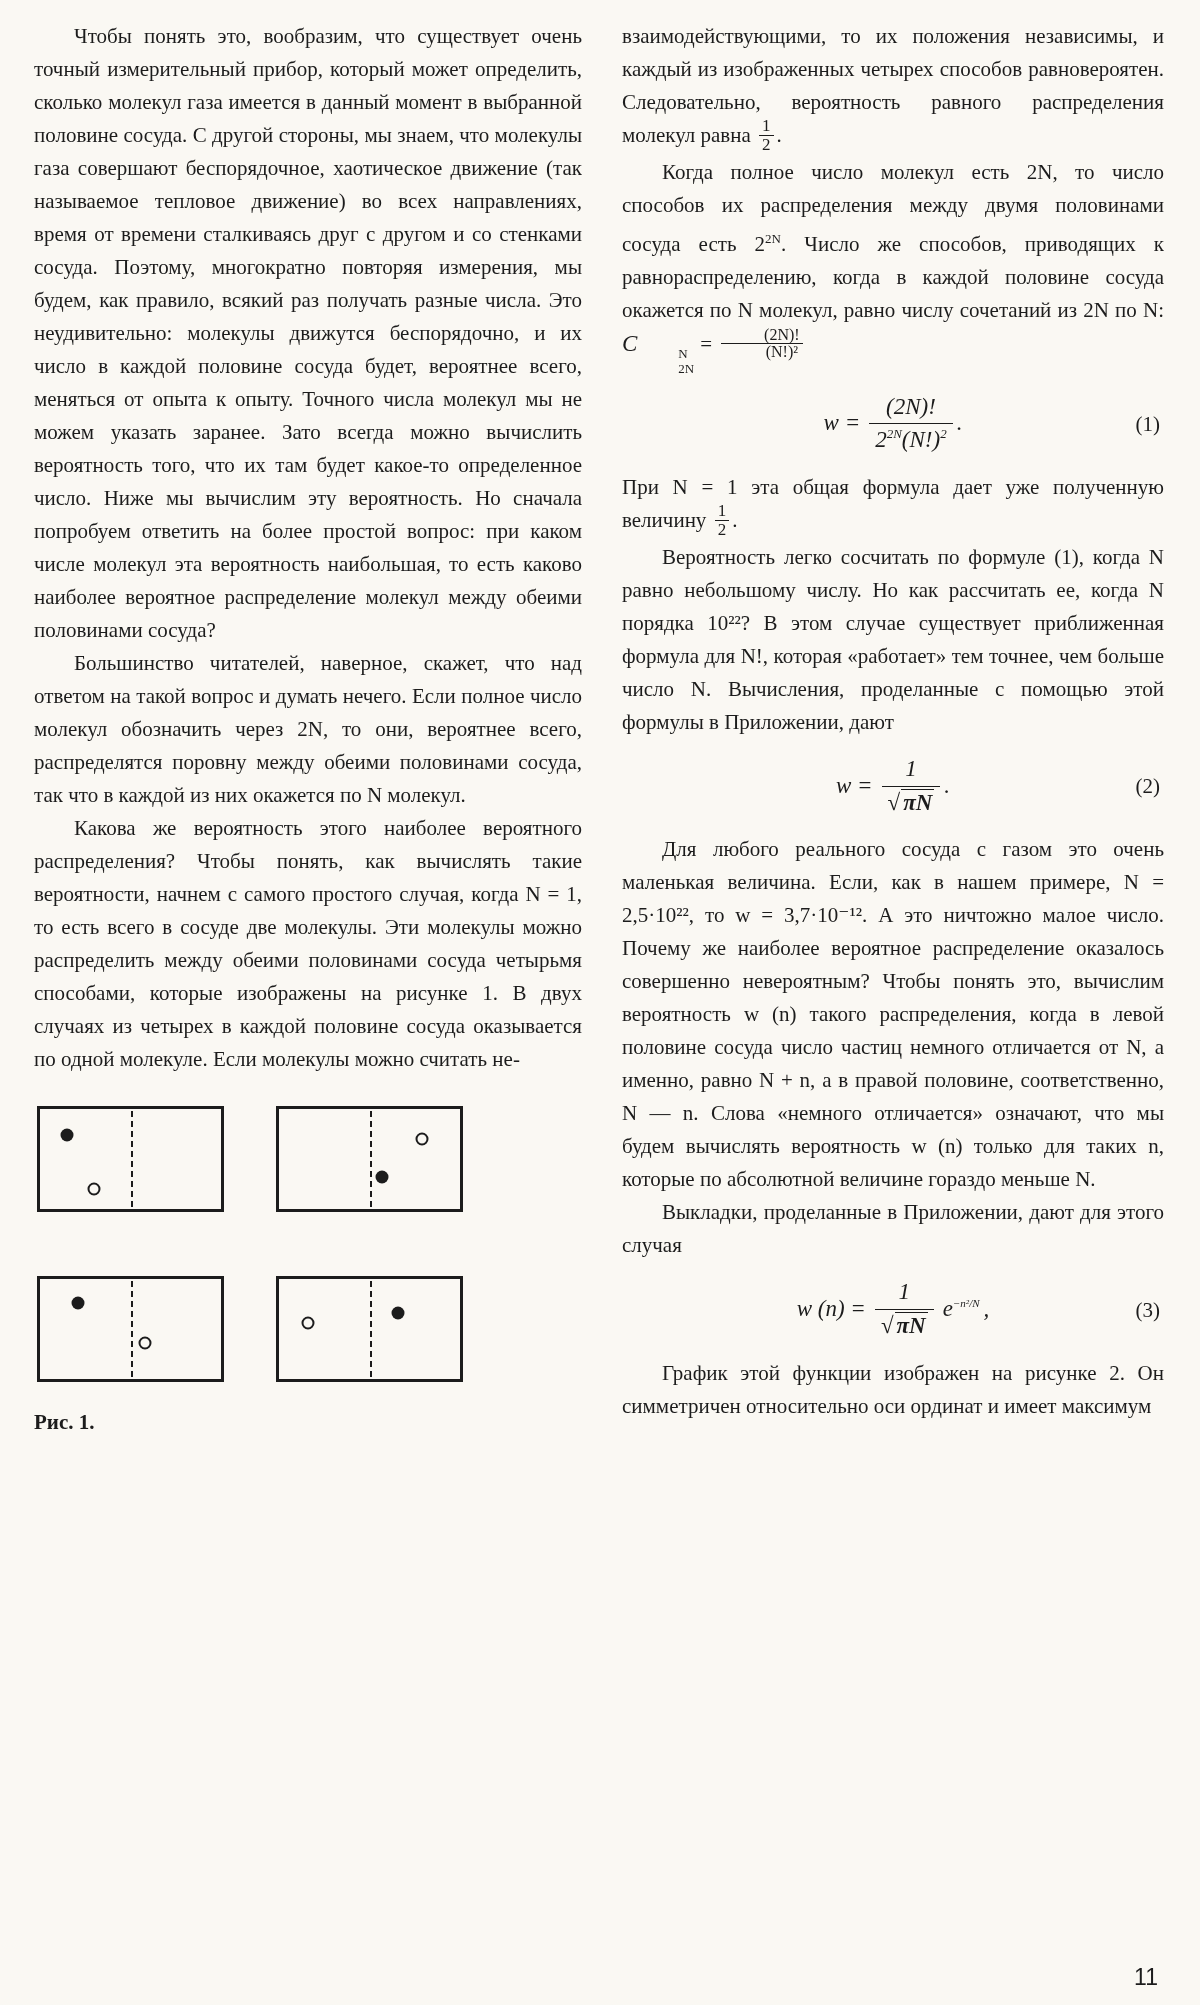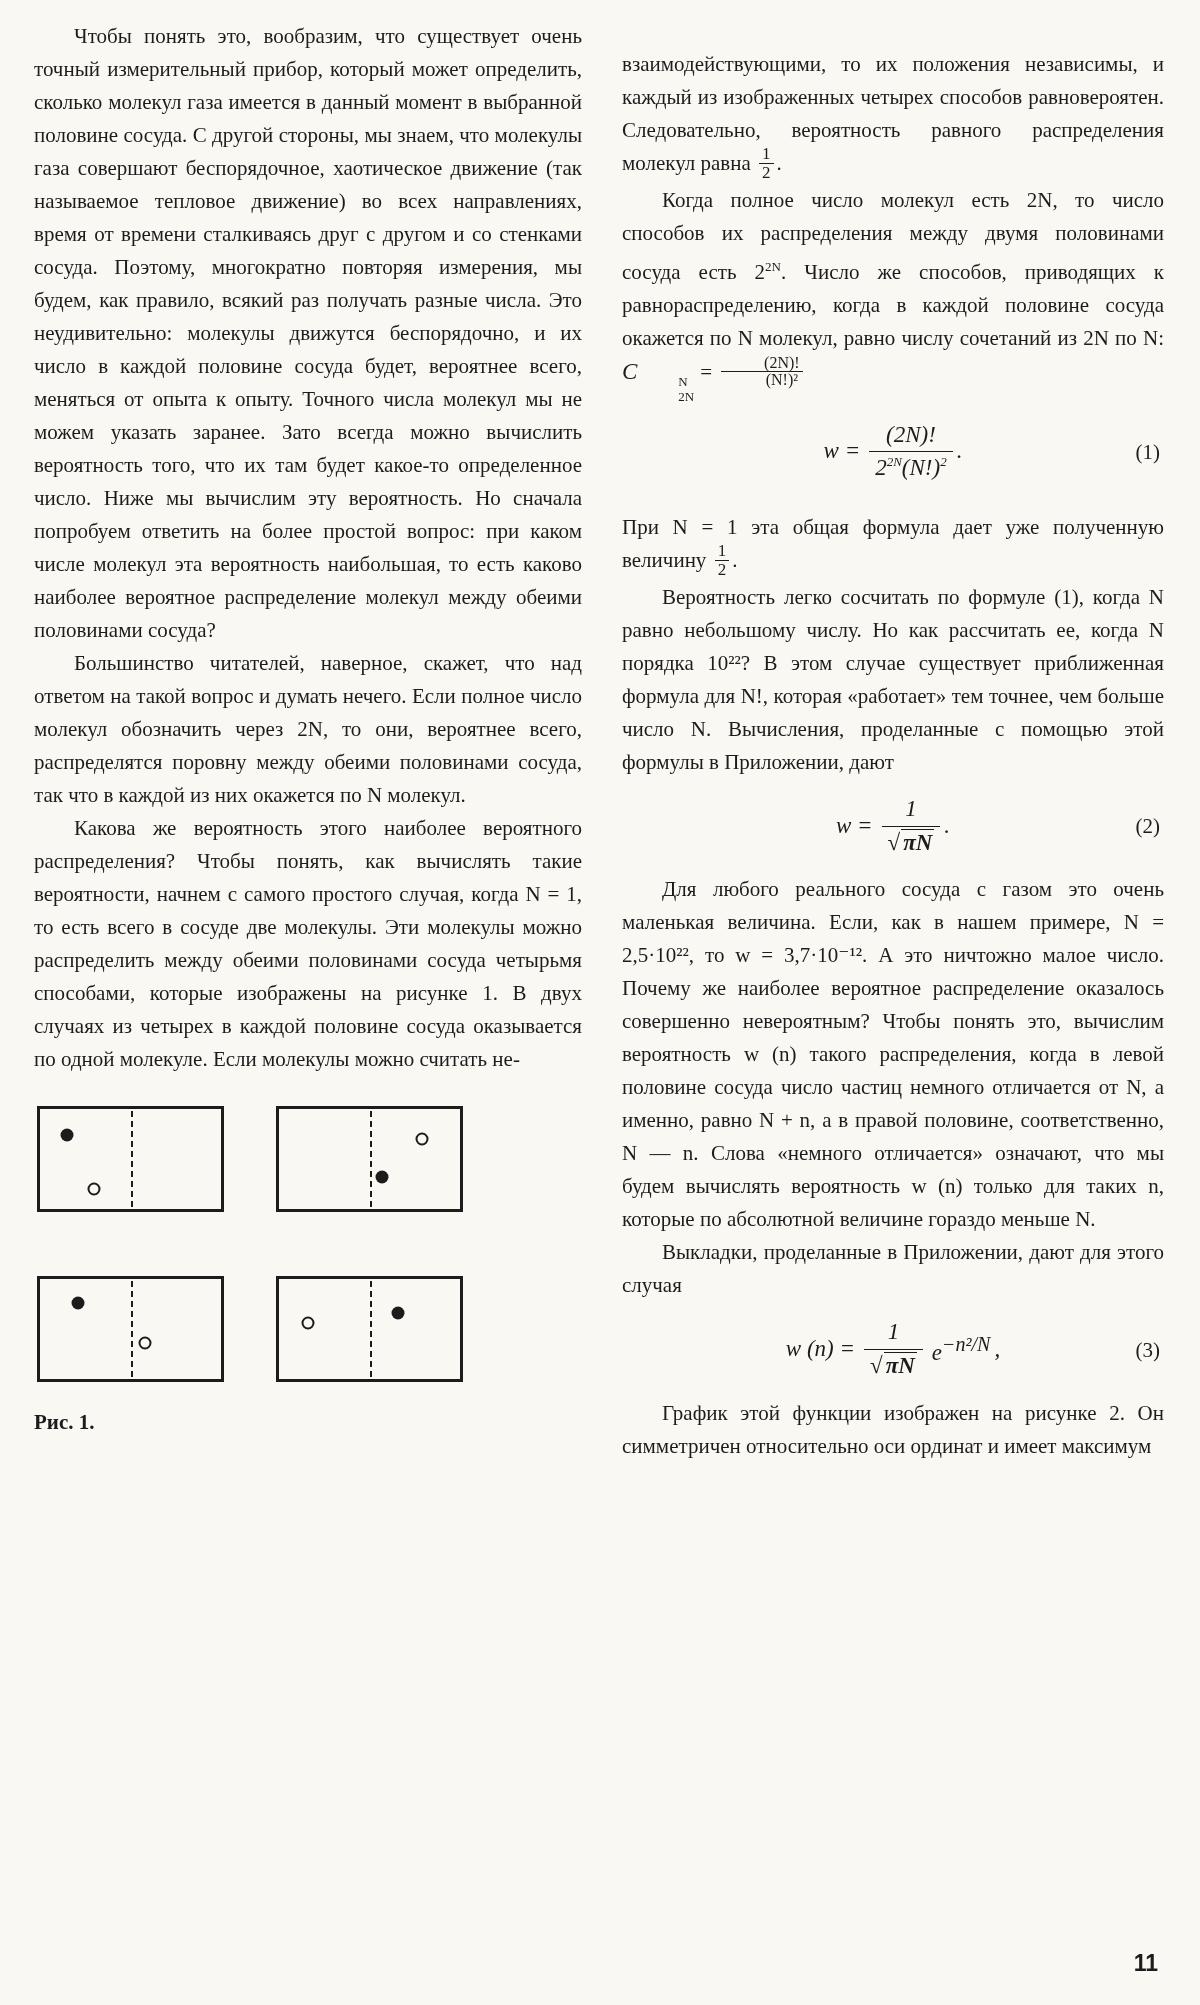--- a/index.html
+++ b/index.html
@@ -10,21 +10,21 @@
     background:var(--paper); color:var(--ink);
     font-family:"Liberation Serif","DejaVu Serif",serif;
     padding:20px 36px 8px 34px; overflow:hidden;
   }
   .columns{display:flex; gap:40px;}
   .col{box-sizing:border-box;}
   .col-left{width:548px; flex:none;}
   .col-right{flex:1; min-width:0;}
 
   .para{margin:0; font-size:21px; line-height:33px; text-align:justify; text-indent:40px; color:var(--ink);}
-  .para.no-indent{text-indent:0;margin-top:28px;}
+  .para.no-indent{text-indent:0;}
 
   
   .ifrac{display:inline-flex; flex-direction:column; text-align:center; vertical-align:middle;
          line-height:1.05; font-size:17px; margin:0 3px; position:relative; top:-2px;}
   .ifrac .n{padding:0 3px;}
   .ifrac .d{border-top:1.4px solid var(--ink); padding:0 3px;}
   .ifrac.big{font-size:16px;}
 
   
   .comb{white-space:nowrap;}
@@ -41,34 +41,34 @@
                          font-style:normal; font-size:21px;}
   .f-lhs{margin-right:9px;}
   .frac{display:inline-flex; flex-direction:column; align-items:center; text-align:center;}
   .frac .num{padding:0 6px 2px;}
   .frac .den{border-top:1.6px solid var(--ink); padding:2px 6px 0;}
   .fsup{font-size:13px;}
   .rad{font-style:normal; margin-right:1px;}
   .radicand{border-top:1.6px solid var(--ink); padding:0 2px;font-weight:bold;}
   .f-tail{margin-left:4px;}
   .f-factor{margin-left:9px;}
-  .f-factor sup{font-size:20px;}
+  .f-factor sup{font-size:11px;}
 
   
   .figure{margin:30px 0 6px 0;}
   .vessel-grid{display:grid; grid-template-columns:187px 187px; column-gap:52px; row-gap:64px; padding-left:3px;}
   .vessel{position:relative; width:187px; height:106px; border:3px solid var(--ink);
           box-sizing:border-box; background:var(--paper);}
   .vessel-divider{position:absolute; left:50%; top:2px; bottom:2px; width:0; border-left:2px dashed var(--ink);}
   .molecule{position:absolute; border-radius:50%; transform:translate(-50%,-50%); box-sizing:content-box;}
   .molecule.filled{width:13px; height:13px; background:var(--ink);}
   .molecule.open{width:9px; height:9px; border:2.4px solid var(--ink); background:var(--paper);}
   .fig-caption{margin-top:28px; font-weight:bold; font-size:21px;}
 
-  .page-number{position:absolute; right:42px; bottom:28px; font-weight:bold; font-size:23px;
+  .page-number{position:absolute; right:42px; bottom:14px; font-weight:normal; font-size:23px;
                font-family:"Liberation Sans","DejaVu Sans",sans-serif;}
 </style>
 </head>
 <body>
 
 <div class="page">
   <div class="columns">
 
     <div class="col col-left">
       <p class="para">Чтобы понять это, вообразим, что существует очень точный измерительный прибор, который может определить, сколько молекул газа имеется в данный момент в выбранной половине сосуда. С другой стороны, мы знаем, что молекулы газа совершают беспорядочное, хаотическое движение (так называемое тепловое движение) во всех направлениях, время от времени сталкиваясь друг с другом и со стенками сосуда. Поэтому, многократно повторяя измерения, мы будем, как правило, всякий раз получать разные числа. Это неудивительно: молекулы движутся беспорядочно, и их число в каждой половине сосуда будет, вероятнее всего, меняться от опыта к опыту. Точного числа молекул мы не можем указать заранее. Зато всегда можно вычислить вероятность того, что их там будет какое-то определенное число. Ниже мы вычислим эту вероятность. Но сначала попробуем ответить на более простой вопрос: при каком числе молекул эта вероятность наибольшая, то есть каково наиболее вероятное распределение молекул между обеими половинами сосуда?</p>

